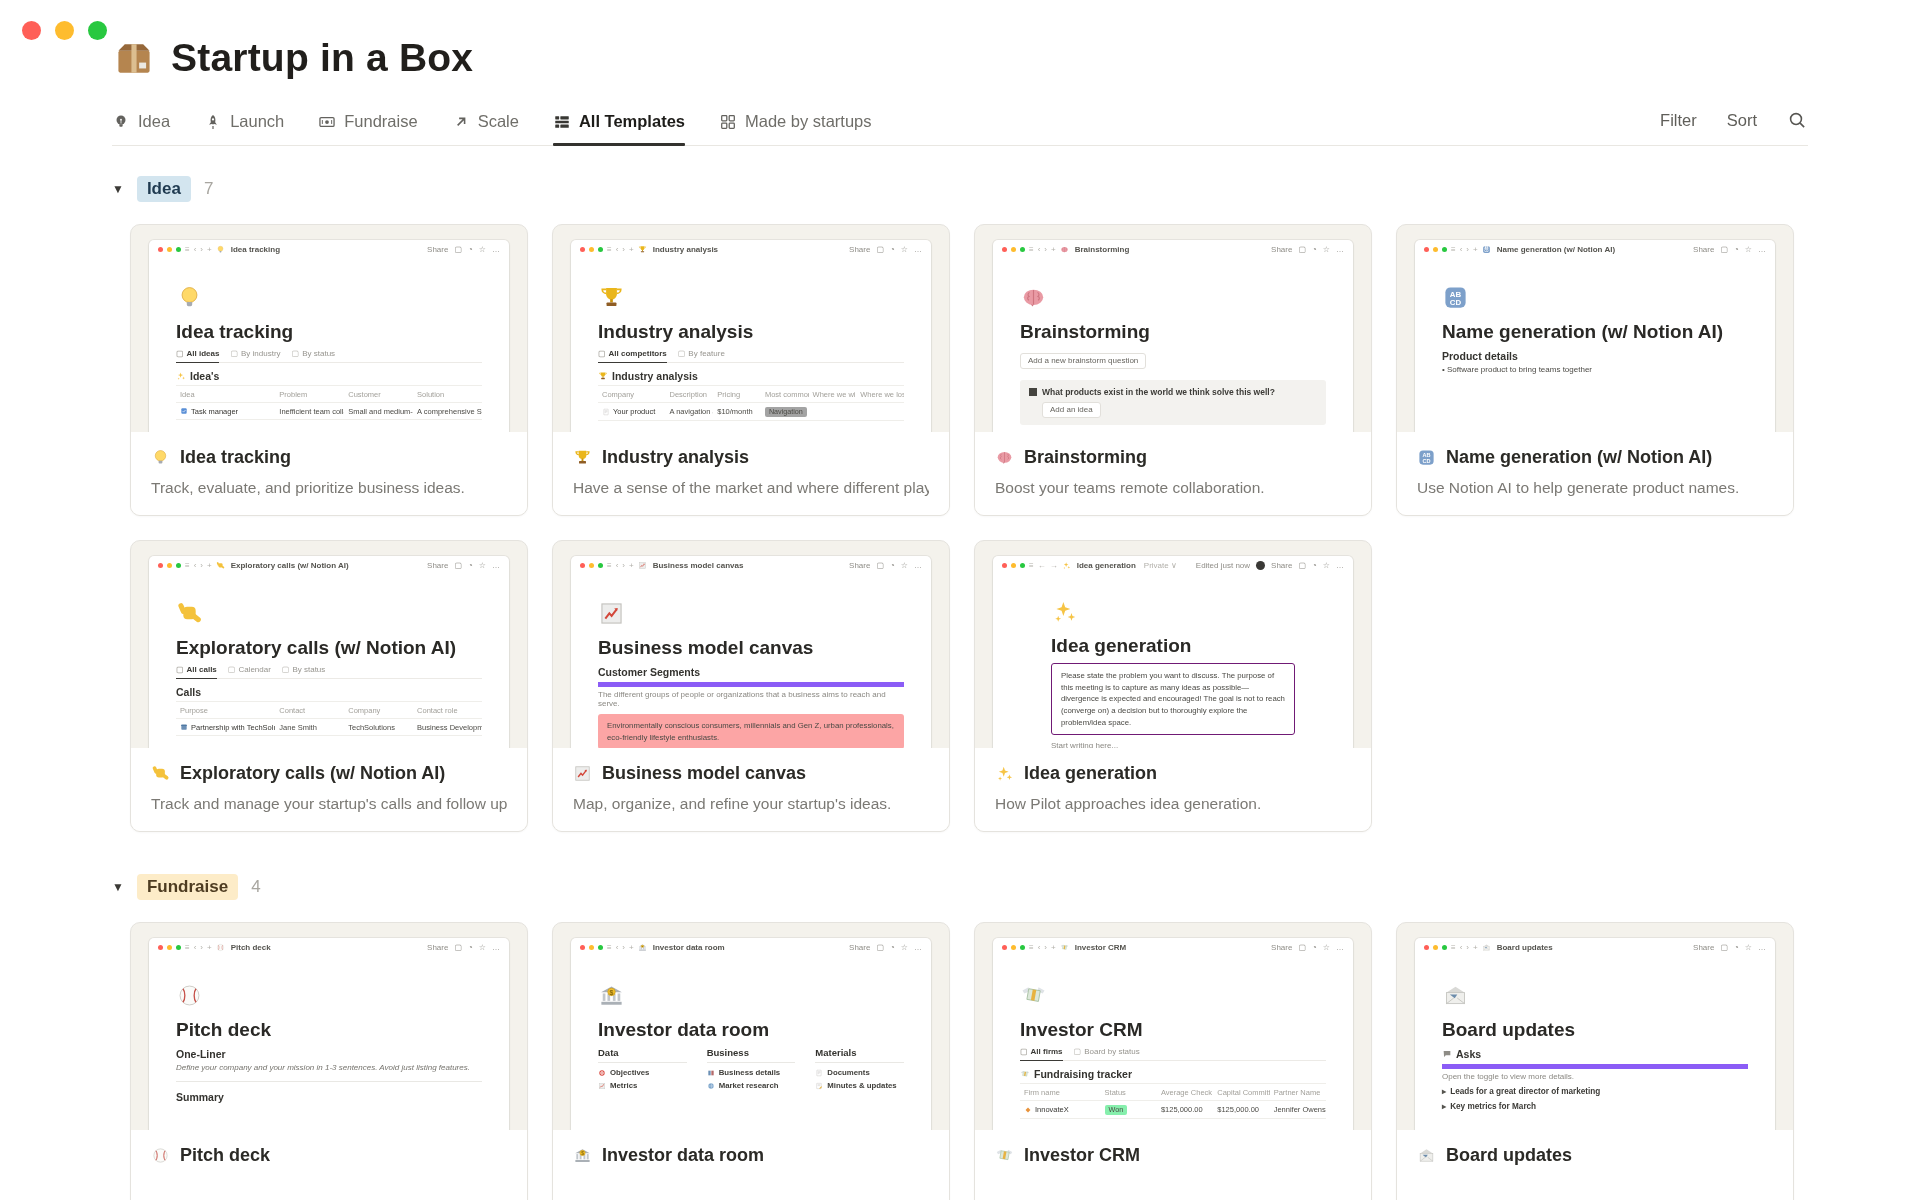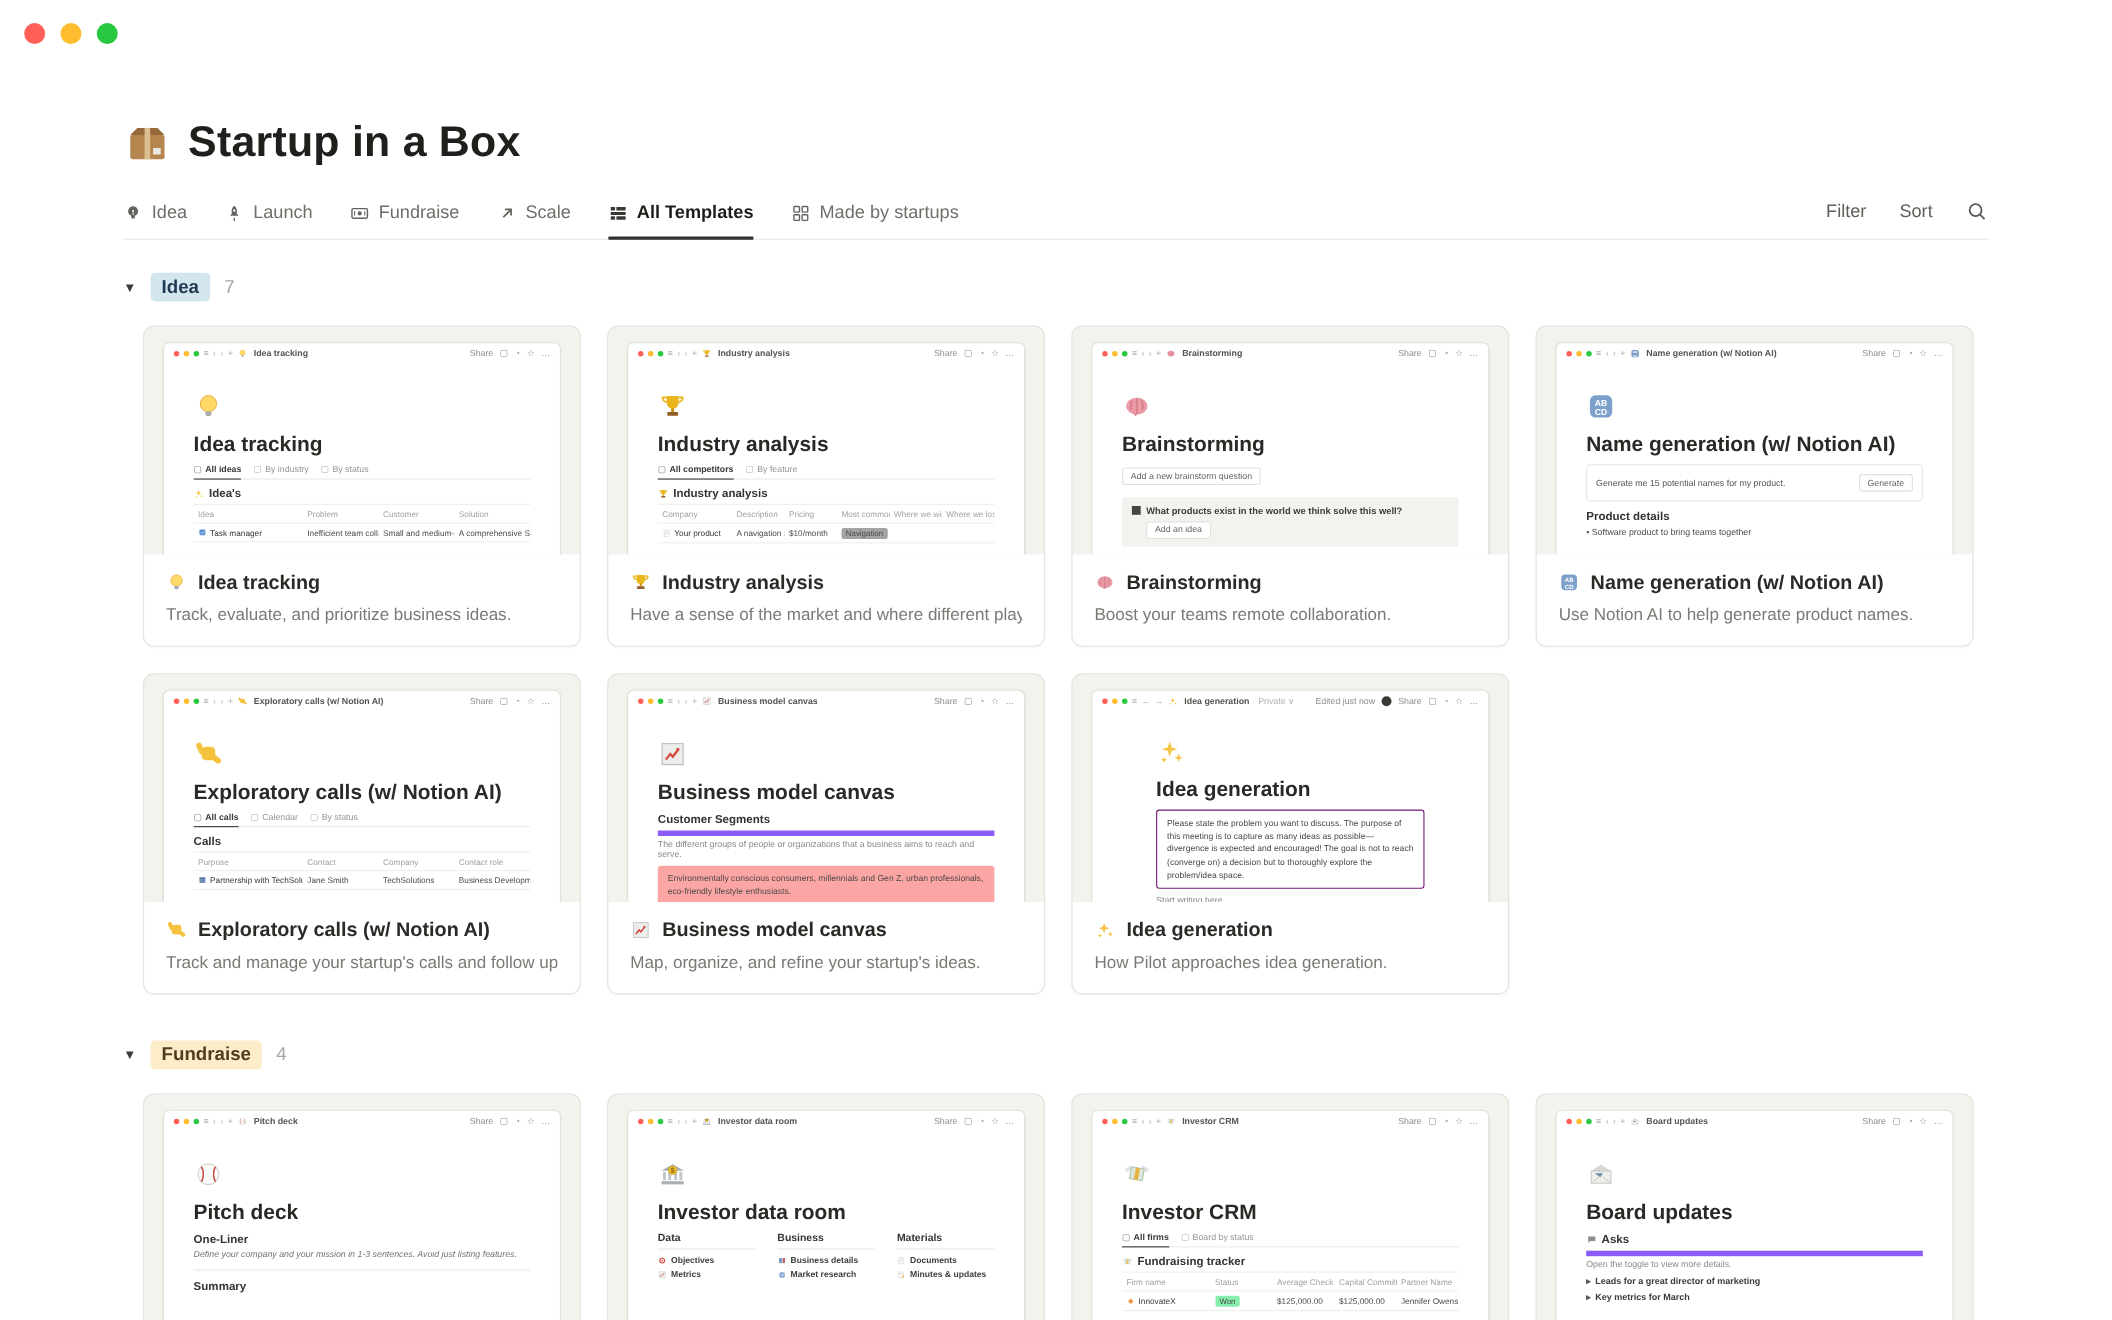--- a/index.html
+++ b/index.html
@@ -3,21 +3,21 @@
 <meta charset="utf-8">
 <style>
   html,body{margin:0;padding:0;}
   body{width:1920px;height:1200px;overflow:hidden;background:#fff;
        font-family:"Liberation Sans",sans-serif;color:#2f2e2b;position:relative;}
   
   .traffic{position:absolute;top:21px;left:22px;display:flex;gap:14px;}
   .tl{width:19px;height:19px;border-radius:50%;}
   .content{padding:0 112px;}
   
-  .page-head{margin-top:108px;display:flex;align-items:center;gap:15px;}
+  .page-head{margin-top:36px;display:flex;align-items:center;gap:15px;}
   .page-head .ttl{font-size:39px;font-weight:bold;color:#211f1c;letter-spacing:.2px;}
   
   .nav{margin-top:30px;display:flex;align-items:flex-end;border-bottom:1px solid #e9e7e2;}
   .tabs{display:flex;gap:34px;}
   .tab{display:flex;align-items:center;gap:8px;font-size:16.5px;color:#6f6e69;
        padding-bottom:14px;cursor:pointer;position:relative;}
   .tab.active{color:#1d1c19;font-weight:600;}
   .tab.active:after{content:"";position:absolute;left:0;right:0;bottom:-1px;height:3px;background:#33322e;border-radius:1px;}
   .nav-right{margin-left:auto;display:flex;align-items:center;gap:30px;padding-bottom:14px;
              font-size:16.5px;color:#5f5e59;}
@@ -501,24 +501,20 @@
                 </div>
                 <div class="mbody">
                   <div class="mini-icon"><span class="i">
                       <svg width="27" height="27" viewBox="0 0 24 24">
                         <rect x="3" y="3" width="18" height="18" rx="4.5" fill="#7da0ca"></rect>
                         <text x="12" y="11.4" text-anchor="middle" font-size="7" font-weight="bold" fill="#fff" font-family="Liberation Sans,sans-serif">AB</text>
                         <text x="12" y="19" text-anchor="middle" font-size="7" font-weight="bold" fill="#fff" font-family="Liberation Sans,sans-serif">CD</text>
                       </svg>
                     </span></div>
                   <div class="mh1">Name generation (w/ Notion AI)</div>
-                  <div class="mprompt">
-                    <span class="pt">Generate me 15 potential names for my product.</span>
-                    <span class="mbtn">Generate</span>
-                  </div>
                   <div class="mh2">
                     <span>Product details</span>
                   </div>
                   <div class="mbullet">•  Software product to bring teams together</div>
                 </div>
               </div>
             </div>
             <div class="cfoot">
               <div class="ctitle">
                 <span class="i">

